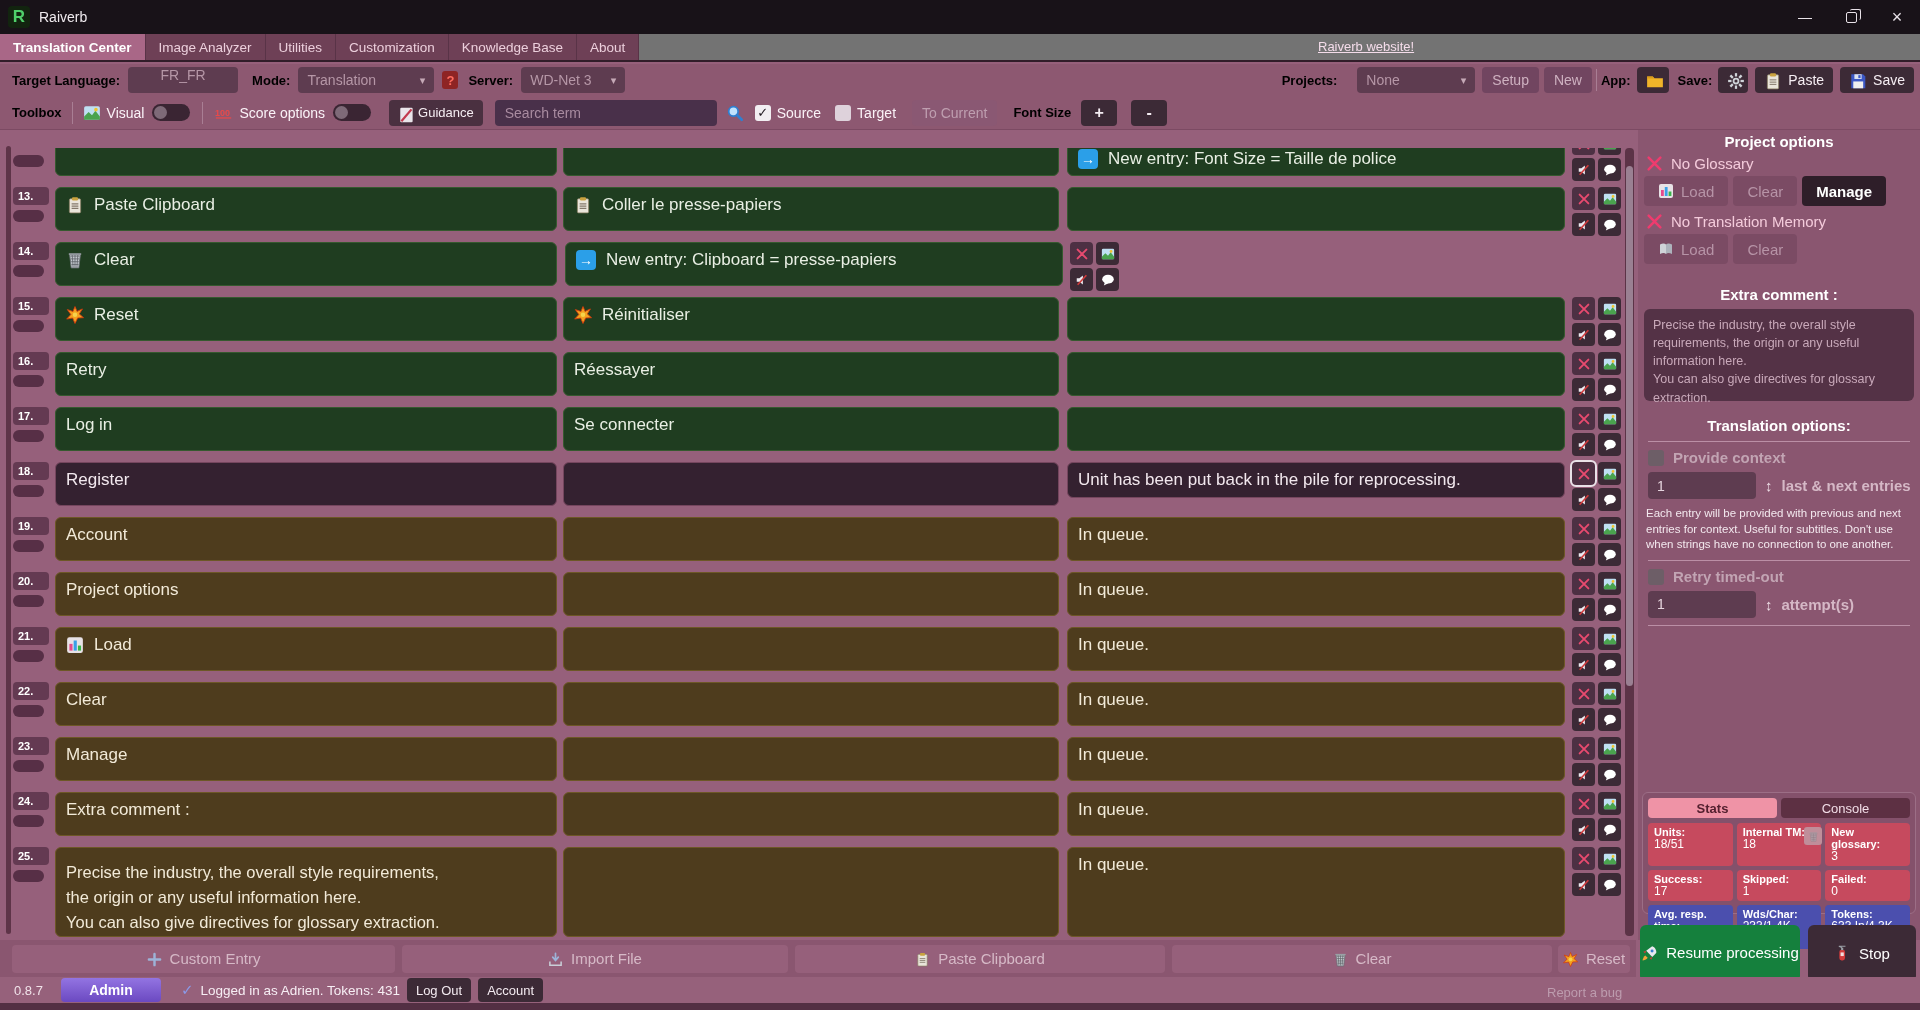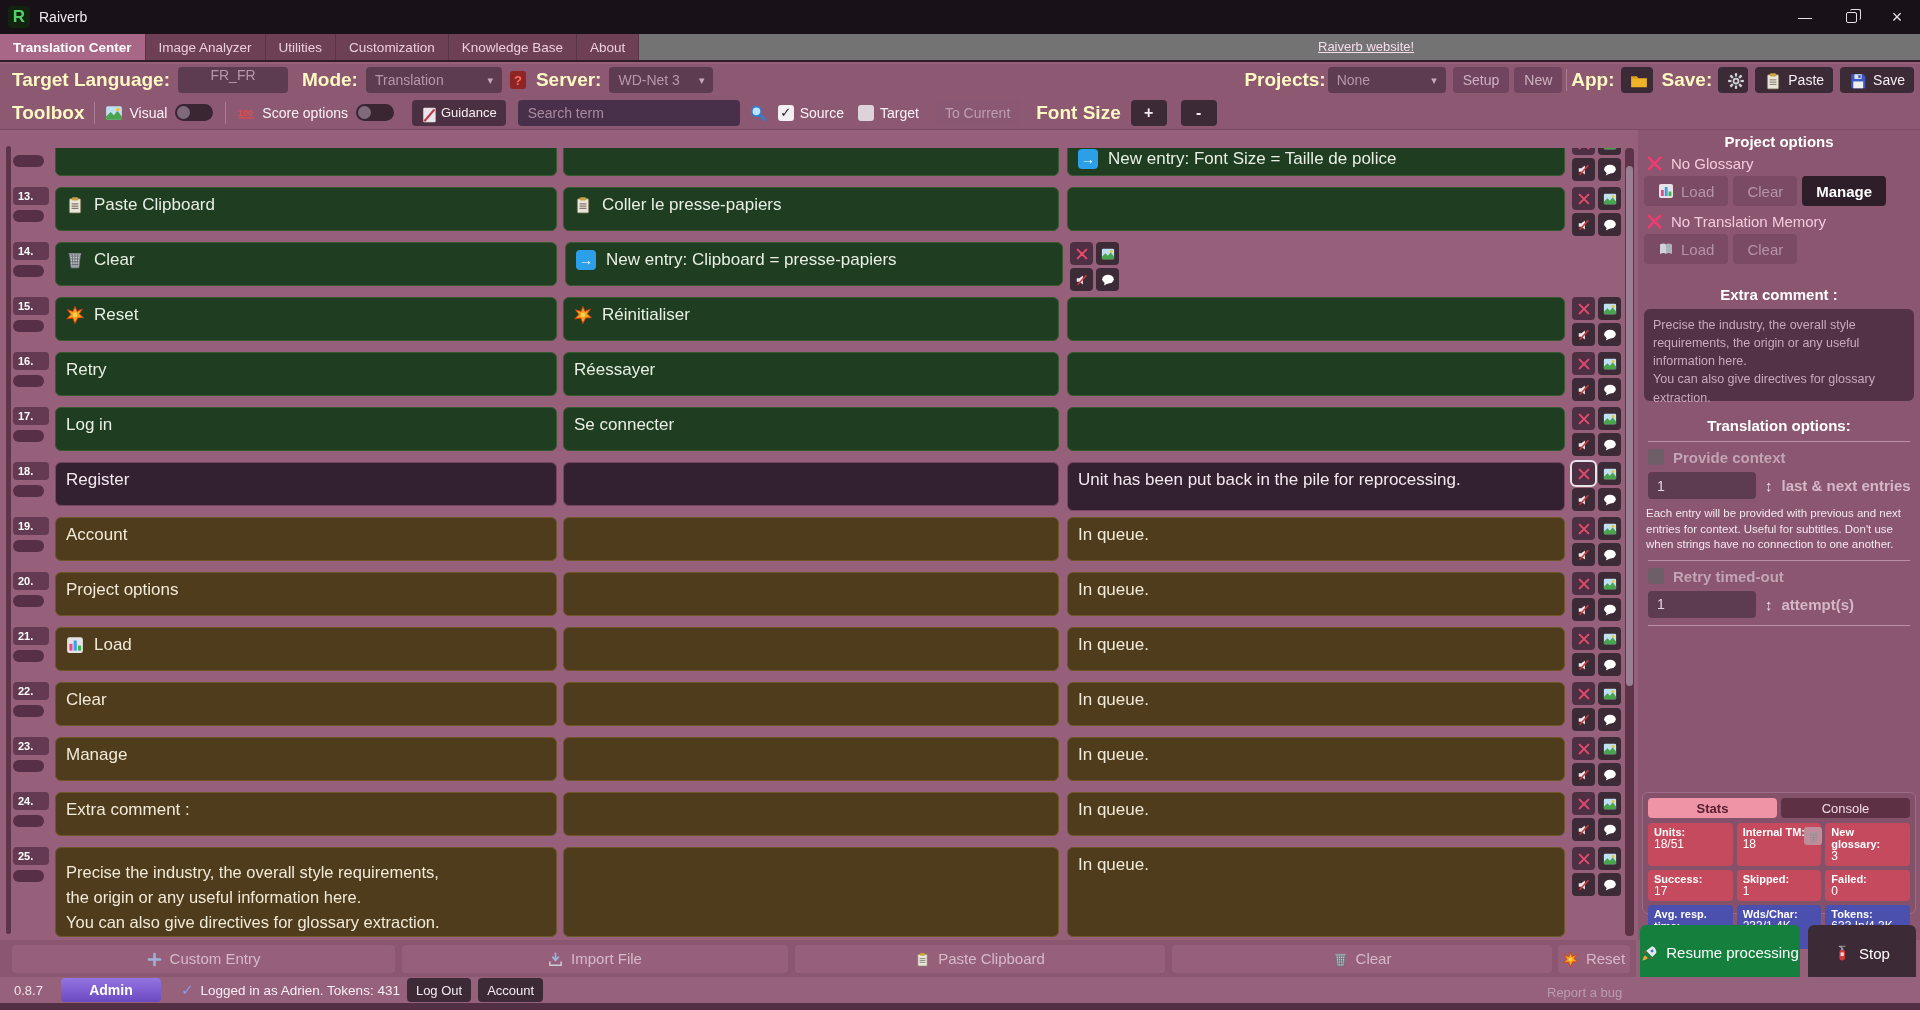--- a/index.html
+++ b/index.html
@@ -16,21 +16,21 @@
   .restore-glyph:before { content:""; position:absolute; top:-4px; left:3px; width:10px; height:10px; border:1.5px solid #e8e2e8; border-left:none; border-bottom:none; border-radius:2px; }
 
   
   .tabsbar { position:absolute; top:34px; left:0; width:1920px; height:28px; background:#737373; display:flex; align-items:stretch; border-bottom:2px solid #311d29; }
   .tab { padding:0 13px; display:flex; align-items:center; font-size:13.5px; color:#eccfdc; background:#6e4056; border-right:1px solid #593347; }
   .tab.active { background:#a96787; color:#ffffff; font-weight:bold; }
   .website-link { position:absolute; left:1318px; top:5px; color:#f4dcea; font-size:13px; text-decoration:underline; }
 
   
   .toolbar1 { position:absolute; top:64px; left:0; width:1920px; height:32px; background:#8d5871; display:flex; align-items:center; }
-  .tb-label { color:#fef9c3; font-size:19px; font-weight:bold; white-space:nowrap; }
+  .tb-label { color:#000000; font-size:13px; font-weight:bold; white-space:nowrap; }
   .dd { height:26px; background:#5e3c50; border-radius:4px; color:#b697a7; font-size:14px; display:flex; align-items:center; padding:0 9px; gap:14px; white-space:nowrap; }
   .dd .chev { font-size:11px; color:#c6a9b7; margin-left:auto; }
   .qbadge { width:16px; height:18px; background:#8e2424; border-radius:3px; color:#ff6b5e; font-weight:bold; font-size:13px; display:flex; align-items:center; justify-content:center; }
   .flat-btn { height:26px; background:#714560; border-radius:4px; color:#ceb1c0; font-size:14px; display:flex; align-items:center; padding:0 10px; }
   .dark-btn { height:26px; background:#3c2a36; border-radius:4px; color:#f6eef3; font-size:14px; display:flex; align-items:center; padding:0 9px; gap:6px; }
   .vdiv { width:1px; height:22px; background:#a97e94; margin:0 4px; }
 
   
   .toolbar2 { position:absolute; top:96px; left:0; width:1920px; height:34px; background:#8d5871; display:flex; align-items:center; border-bottom:1px solid #7c4a63; }
   .toggle { width:38px; height:17px; border-radius:9px; background:#3a2533; position:relative; }
@@ -76,21 +76,21 @@
   .sb-title { text-align:center; color:#ffffff; font-weight:bold; font-size:15px; margin-top:1px; }
   .sb-status { display:flex; align-items:center; gap:8px; color:#f4cbdb; font-size:15px; margin:5px 0 4px 2px; }
   .sb-status svg { width:17px; height:17px; }
   .sb-btnrow { display:flex; gap:5px; margin-bottom:7px; }
   .sb-btn { height:30px; background:#7b4b64; border-radius:4px; color:#b794a7; font-size:15px; display:flex; align-items:center; justify-content:center; gap:7px; padding:0 14px; }
   .sb-btn svg { width:16px; height:16px; }
   .sb-btn.primary { background:#2e1e29; color:#ffffff; font-weight:bold; }
   .sb-heading { text-align:center; color:#ffffff; font-weight:bold; font-size:15px; margin:14px 0 6px 0; }
   .sb-textarea { background:#543246; border-radius:6px; color:#c9a9ba; font-size:12.5px; line-height:1.45; padding:7px 9px; white-space:pre-line; height:92px; }
   .sb-hr { border:none; border-top:1px solid #bb8fa6; margin:7px 4px; }
-  .sb-check { display:flex; align-items:flex-start; gap:9px; margin:6px 0 6px 4px; }
+  .sb-check { display:flex; align-items:flex-end; gap:9px; margin:6px 0 6px 4px; }
   .sb-check .box { width:16px; height:16px; border-radius:3px; background:#6d5e67; }
   .sb-check .lbl { color:#c2a4b3; font-size:15px; font-weight:bold; }
   .spin-row { display:flex; align-items:center; gap:9px; margin:4px 0 7px 4px; }
   .spin-input { width:108px; height:27px; background:#5e3c50; border-radius:4px; color:#e7d6df; font-size:14px; display:flex; align-items:center; padding-left:9px; }
   .spin-arrows { color:#ead9e2; font-size:15px; font-weight:bold; }
   .spin-unit { color:#d5b8c6; font-size:15px; font-weight:bold; }
   .sb-help { color:#f3e8ee; font-size:11.5px; line-height:1.35; margin:2px 2px 6px 2px; }
   .stats-panel { position:absolute; left:4px; top:662px; width:274px; height:122px; background:#84516b; border:1px solid #9c6e86; border-radius:6px; padding:5px; }
   .stats-tabs { display:flex; gap:4px; margin-bottom:5px; }
   .stats-tab { flex:1; height:20px; border-radius:4px; display:flex; align-items:center; justify-content:center; font-size:13px; }
@@ -168,21 +168,21 @@
         <span class="chev">▾</span>
       </span>
     <span class="qbadge" style="margin-left:8px;">?</span>
     <span class="tb-label" style="margin-left:10px;">Server:</span>
     <span class="dd" style="width:104px; margin-left:8px;">
         <span>WD-Net 3</span>
         <span class="chev">▾</span>
       </span>
 
     <span class="tb-label" style="margin-left:auto;">Projects:</span>
-    <span class="dd" style="width:118px; margin-left:2px;">
+    <span class="dd" style="width:118px; margin-left:20px;">
         <span>None</span>
         <span class="chev">▾</span>
       </span>
     <span class="flat-btn" style="margin-left:7px;">Setup</span>
     <span class="flat-btn" style="margin-left:5px;">New</span>
     <span class="vdiv"></span>
     <span class="tb-label">App:</span>
     <span class="dark-btn" style="margin-left:6px; width:32px;">
         <span class="icon16">
           <svg viewBox="0 0 16 16">
@@ -563,21 +563,21 @@
           </div>
           <div class="trow">
             <div class="numcol">
               <div class="numchip">18.</div>
               <div class="blankchip"></div>
             </div>
             <div class="cell c-orig t-reg" style="height: 44px;">
               <span>Register</span>
             </div>
             <div class="cell c-trans t-reg" style="height: 44px;"></div>
-            <div class="cell c-comm t-reg" style="height: 49px;">
+            <div class="cell c-comm t-reg" style="height: 36px;">
               <span>Unit has been put back in the pile for reprocessing.</span>
             </div>
             <div class="row-icons">
               <span class="act-btn xbtn focused">
                 <svg viewBox="0 0 16 16">
                   <path d="M3 3 L13 13 M13 3 L3 13" stroke="#e84a6f" stroke-width="2.2" stroke-linecap="round"></path>
                 </svg>
               </span>
               <span class="act-btn ">
                 <svg viewBox="0 0 16 16">

